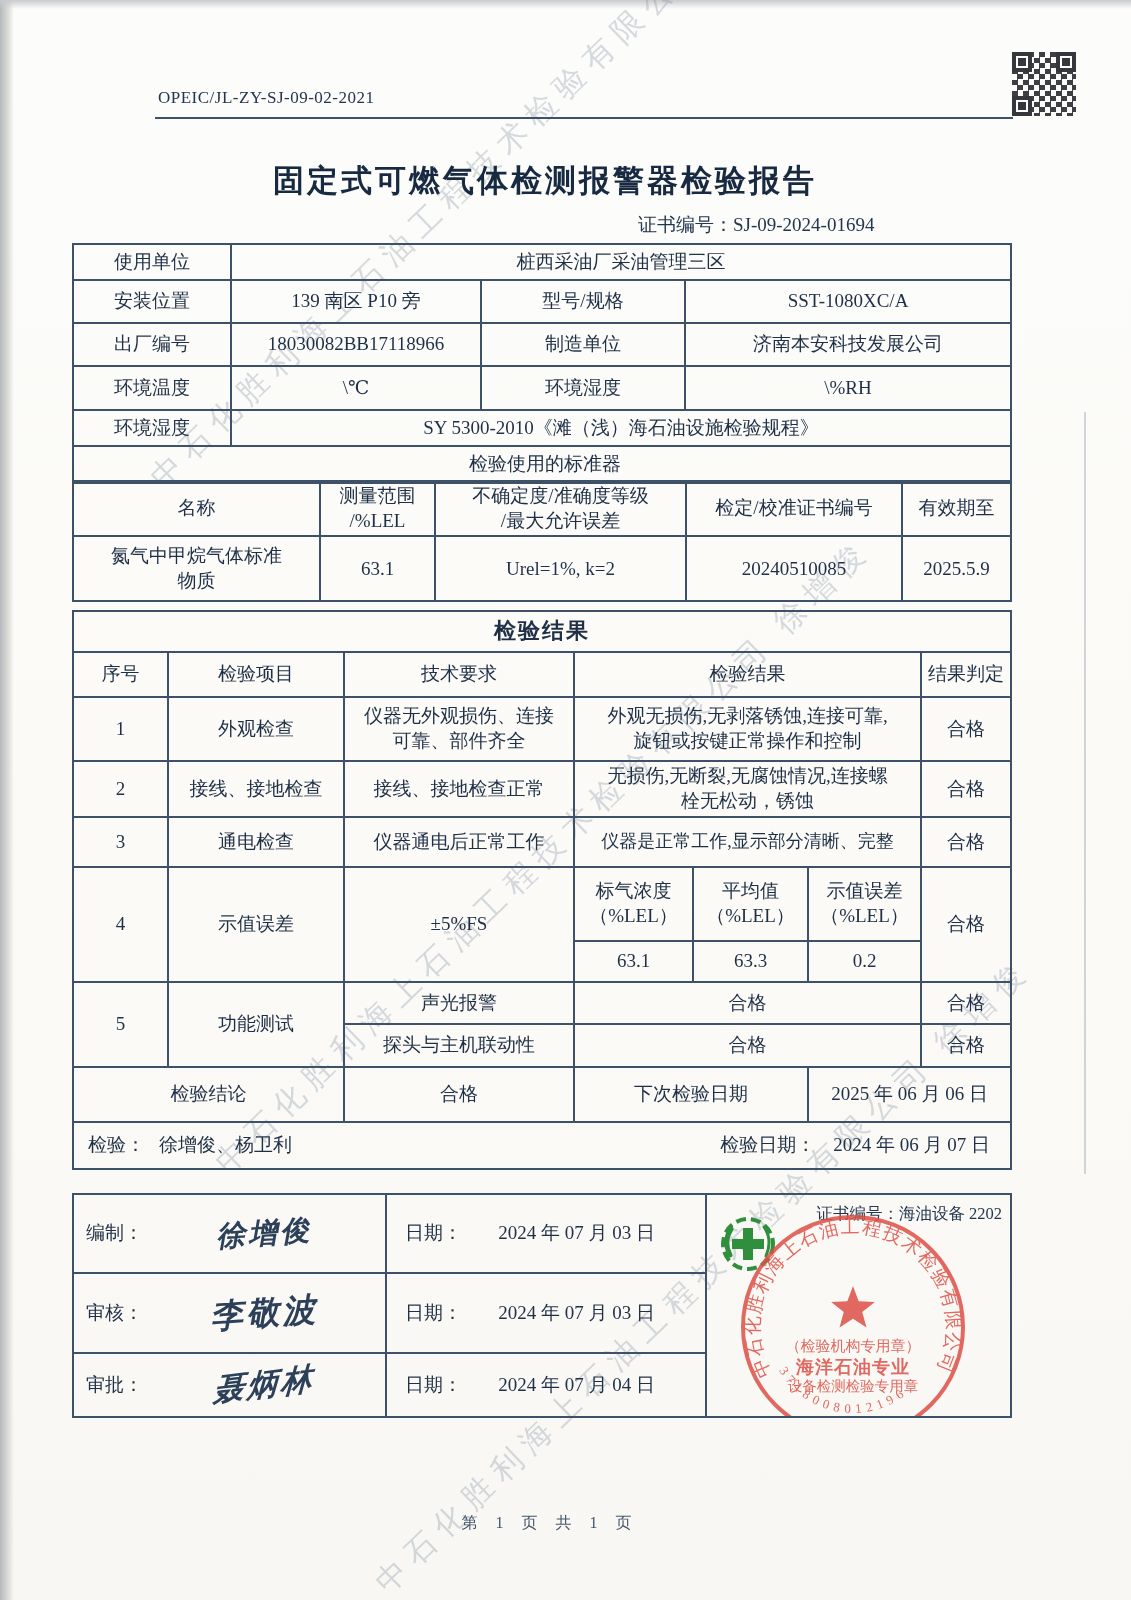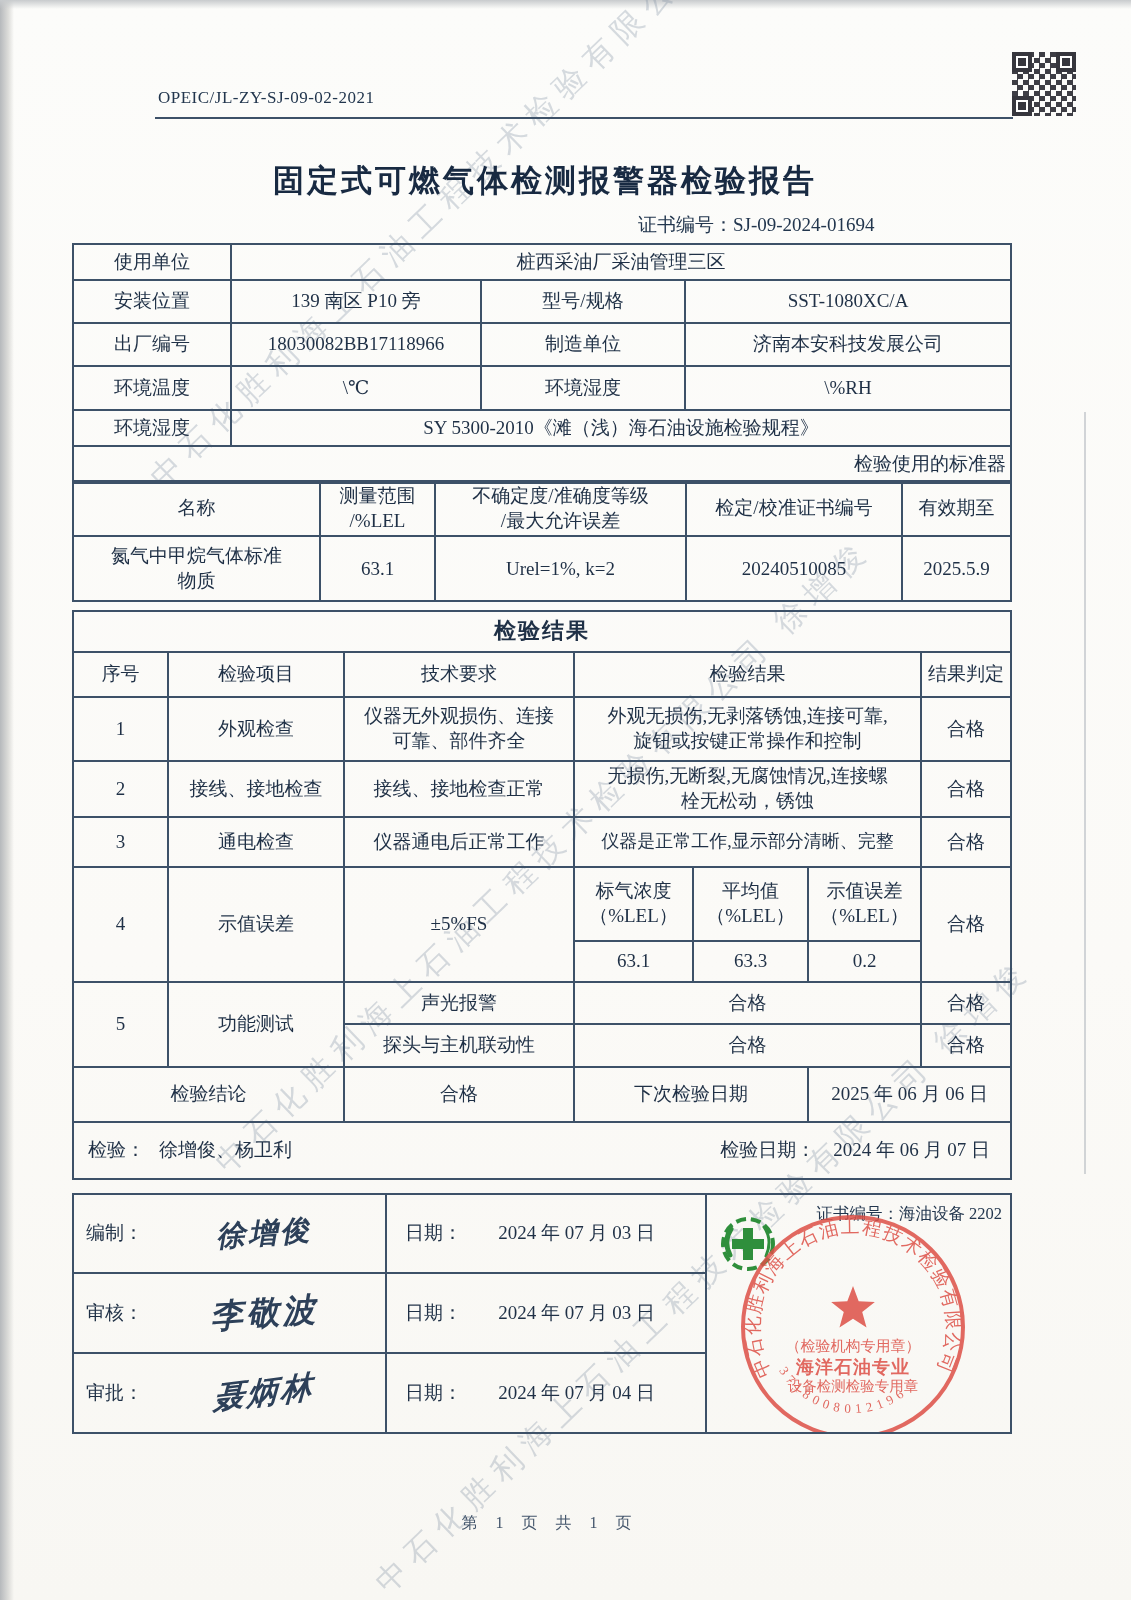--- a/index.html
+++ b/index.html
@@ -28,21 +28,21 @@
   .cert-line{position:absolute;left:638px;top:212px;font-size:19px;color:#22364e;}
   
   table{border-collapse:collapse;table-layout:fixed;position:absolute;left:72px;}
   td{border:2px solid #3d5168;text-align:center;vertical-align:middle;
     font-size:19px;line-height:1.3;padding:2px 4px;overflow:hidden;}
   .pre{white-space:pre-line;}
   .tA{top:243px;width:938px;}
   .tB{top:480px;width:938px;}
   .tC{top:610px;width:938px;}
   .tS{top:1193px;width:938px;}
-  .cap-cell{text-align:right;padding-left:10px;}
+  .cap-cell{text-align:center;padding-left:10px;}
   .sec-title{font-size:22px;font-weight:bold;letter-spacing:2px;}
   .insp-cell{padding:0 20px 0 14px;}
   .insp-flex{display:flex;align-items:center;width:100%;font-size:19px;}
   .insp-flex .names{margin-left:14px;}
   .insp-flex .dlabel{margin-left:auto;}
   .insp-flex .dval{margin-left:18px;}
   
   .sign-cell{padding:0;}
   .sign-flex{display:flex;align-items:center;height:100%;}
   .sign-label{font-size:19px;padding-left:12px;}
@@ -232,21 +232,21 @@
       <td>探头与主机联动性</td>
       <td colspan="3">合格</td>
       <td>合格</td>
     </tr>
     <tr style="height:55px">
       <td colspan="2">检验结论</td>
       <td>合格</td>
       <td colspan="2">下次检验日期</td>
       <td colspan="2">2025 年 06 月 06 日</td>
     </tr>
-    <tr style="height:57px">
+    <tr style="height:47px">
       <td colspan="7" class="insp-cell">
         <div class="insp-flex">
           <span>检验：</span>
           <span class="names">徐增俊、杨卫利</span>
           <span class="dlabel">检验日期：</span>
           <span class="dval">2024 年 06 月 07 日</span>
         </div>
       </td>
     </tr>
   </tbody>
@@ -307,21 +307,21 @@
           <span class="sig" style="font-size:33px">李敬波</span>
         </div>
       </td>
       <td class="sign-cell">
         <div class="date-flex">
           <span class="lbl">日期：</span>
           <span class="val">2024 年 07 月 03 日</span>
         </div>
       </td>
     </tr>
-    <tr style="height:80px">
+    <tr style="height:64px">
       <td class="sign-cell">
         <div class="sign-flex">
           <span class="sign-label">审批：</span>
           <span class="sig sig3">聂炳林</span>
         </div>
       </td>
       <td class="sign-cell">
         <div class="date-flex">
           <span class="lbl">日期：</span>
           <span class="val">2024 年 07 月 04 日</span>

